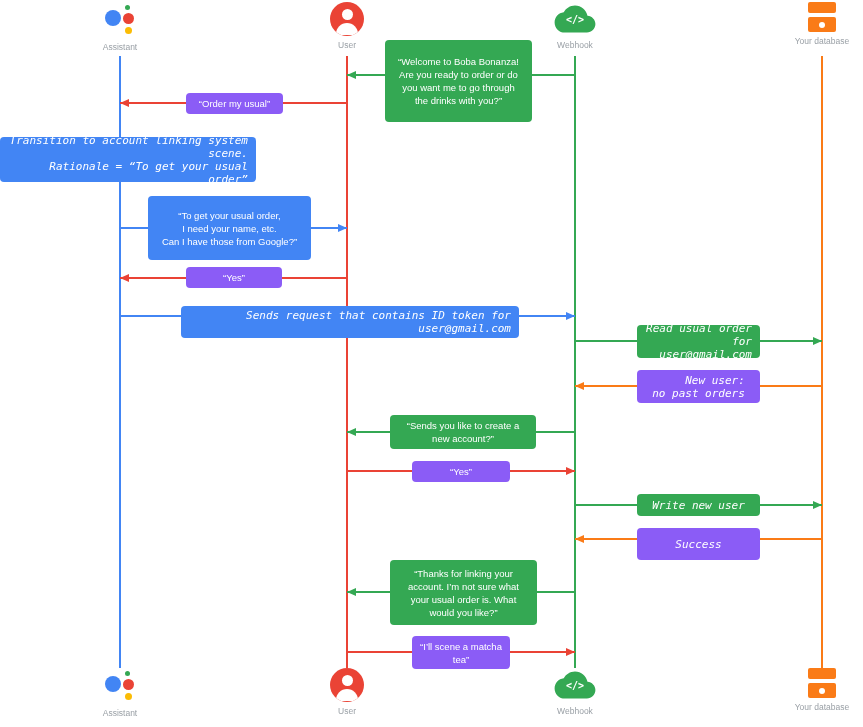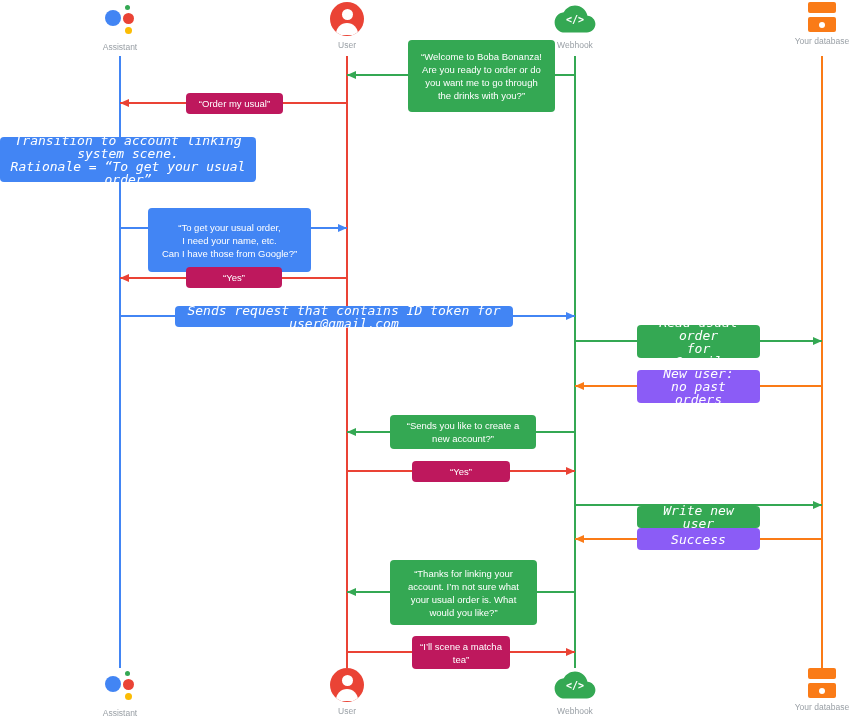--- a/index.html
+++ b/index.html
@@ -1,33 +1,33 @@
 <!DOCTYPE html>
 <html><head>
 <meta charset="utf-8">
 <style>
   html,body{margin:0;padding:0;background:#ffffff;}
   .stage{position:relative;width:863px;height:727px;background:#ffffff;overflow:hidden;
          font-family:"Liberation Sans",sans-serif;}
   .c-blue{color:#4285f4}.c-red{color:#ea4335}.c-green{color:#34a853}.c-orange{color:#fa7b17}
-  .bg-blue{background:#4285f4}.bg-red{background:#be185d}.bg-green{background:#34a853}.bg-orange{background:#8b5cf6}
+  .bg-blue{background:#4285f4}.bg-red{background:#8b5cf6}.bg-green{background:#34a853}.bg-orange{background:#8b5cf6}
 
   .lifeline{position:absolute;width:2px;top:56px;height:612px;z-index:1;background:currentColor;}
 
   .msg{display:contents;}
   .line{position:absolute;height:2px;background:currentColor;z-index:2;}
   .head-left{position:absolute;width:0;height:0;z-index:2;
     border-top:4px solid transparent;border-bottom:4px solid transparent;border-right:9px solid currentColor;}
   .head-right{position:absolute;width:0;height:0;z-index:2;
     border-top:4px solid transparent;border-bottom:4px solid transparent;border-left:9px solid currentColor;}
 
   .msg-box{position:absolute;z-index:3;border-radius:4px;color:#fff;font-size:9.5px;line-height:13px;
     text-align:center;white-space:pre-line;display:flex;align-items:center;justify-content:center;
     padding:3px 8px;box-sizing:border-box;}
-  .mono{font-family:"DejaVu Sans Mono",monospace;font-style:italic;font-size:13px;}
+  .mono{font-family:"DejaVu Sans Mono",monospace;font-style:italic;font-size:11px;text-align:right;}
 
   .actor{position:absolute;width:80px;text-align:center;z-index:4;}
   .actor-label{margin-top:4px;font-size:8.5px;color:#9aa0a6;}
 
   
   .alogo{position:relative;width:34px;height:36px;margin:0 auto;}
   .dot{position:absolute;border-radius:50%;}
   .dot-blue{width:16px;height:16px;left:2px;top:8px;background:#4285f4;}
   .dot-red{width:11px;height:11px;left:20px;top:11px;background:#ea4335;}
   .dot-yellow{width:7px;height:7px;left:22px;top:25px;background:#fbbc04;}
@@ -96,21 +96,21 @@
       <span class="dbbottom"></span>
       <span class="dbdot"></span>
     </div>
     <div class="actor-label">Your database</div>
   </div>
 
   
   <div class="msg">
     <div class="line c-green" style="left:347px;top:74px;width:228px"></div>
     <div class="head-left c-green" style="left:347px;top:71px"></div>
-    <div class="msg-box bg-green" style="left:408px;top:40px;width:147px;height:72px">“Welcome to Boba Bonanza!
+    <div class="msg-box bg-green" style="left:385px;top:40px;width:147px;height:82px">“Welcome to Boba Bonanza!
 Are you ready to order or do
 you want me to go through
 the drinks with you?”</div>
   </div>
 
   
   <div class="msg">
     <div class="line c-red" style="left:120px;top:102px;width:227px"></div>
     <div class="head-left c-red" style="left:120px;top:99px"></div>
     <div class="msg-box bg-red" style="left:186px;top:93px;width:97px;height:21px">“Order my usual”</div>
@@ -119,37 +119,37 @@
   
   <div class="msg">
     <div class="msg-box bg-blue mono" style="left:0px;top:137px;width:256px;height:45px">Transition to account linking system scene.
 Rationale = “To get your usual order”</div>
   </div>
 
   
   <div class="msg">
     <div class="line c-blue" style="left:120px;top:227px;width:227px"></div>
     <div class="head-right c-blue" style="left:338px;top:224px"></div>
-    <div class="msg-box bg-blue" style="left:148px;top:208px;width:163px;height:64px">“To get your usual order,
+    <div class="msg-box bg-blue" style="left:148px;top:196px;width:163px;height:64px">“To get your usual order,
 I need your name, etc.
 Can I have those from Google?”</div>
   </div>
 
   
   <div class="msg">
     <div class="line c-red" style="left:120px;top:277px;width:227px"></div>
     <div class="head-left c-red" style="left:120px;top:274px"></div>
     <div class="msg-box bg-red" style="left:186px;top:267px;width:96px;height:21px">“Yes”</div>
   </div>
 
   
   <div class="msg">
     <div class="line c-blue" style="left:120px;top:315px;width:455px"></div>
     <div class="head-right c-blue" style="left:566px;top:312px"></div>
-    <div class="msg-box bg-blue mono" style="left:175px;top:306px;width:338px;height:21px">Sends request that contains ID token for user@gmail.com</div>
+    <div class="msg-box bg-blue mono" style="left:181px;top:306px;width:338px;height:32px">Sends request that contains ID token for user@gmail.com</div>
   </div>
 
   
   <div class="msg">
     <div class="line c-green" style="left:575px;top:340px;width:247px"></div>
     <div class="head-right c-green" style="left:813px;top:337px"></div>
     <div class="msg-box bg-green mono" style="left:637px;top:325px;width:123px;height:33px">Read usual order
 for user@gmail.com</div>
   </div>
 
@@ -173,28 +173,28 @@
   <div class="msg">
     <div class="line c-red" style="left:347px;top:470px;width:228px"></div>
     <div class="head-right c-red" style="left:566px;top:467px"></div>
     <div class="msg-box bg-red" style="left:412px;top:461px;width:98px;height:21px">“Yes”</div>
   </div>
 
   
   <div class="msg">
     <div class="line c-green" style="left:575px;top:504px;width:247px"></div>
     <div class="head-right c-green" style="left:813px;top:501px"></div>
-    <div class="msg-box bg-green mono" style="left:637px;top:506px;width:123px;height:22px">Write new user</div>
+    <div class="msg-box bg-green mono" style="left:637px;top:494px;width:123px;height:22px">Write new user</div>
   </div>
 
   
   <div class="msg">
     <div class="line c-orange" style="left:575px;top:538px;width:247px"></div>
     <div class="head-left c-orange" style="left:575px;top:535px"></div>
-    <div class="msg-box bg-orange mono" style="left:637px;top:528px;width:123px;height:22px">Success</div>
+    <div class="msg-box bg-orange mono" style="left:637px;top:528px;width:123px;height:32px">Success</div>
   </div>
 
   
   <div class="msg">
     <div class="line c-green" style="left:347px;top:591px;width:228px"></div>
     <div class="head-left c-green" style="left:347px;top:588px"></div>
     <div class="msg-box bg-green" style="left:390px;top:560px;width:147px;height:65px">“Thanks for linking your
 account. I’m not sure what
 your usual order is. What
 would you like?”</div>

